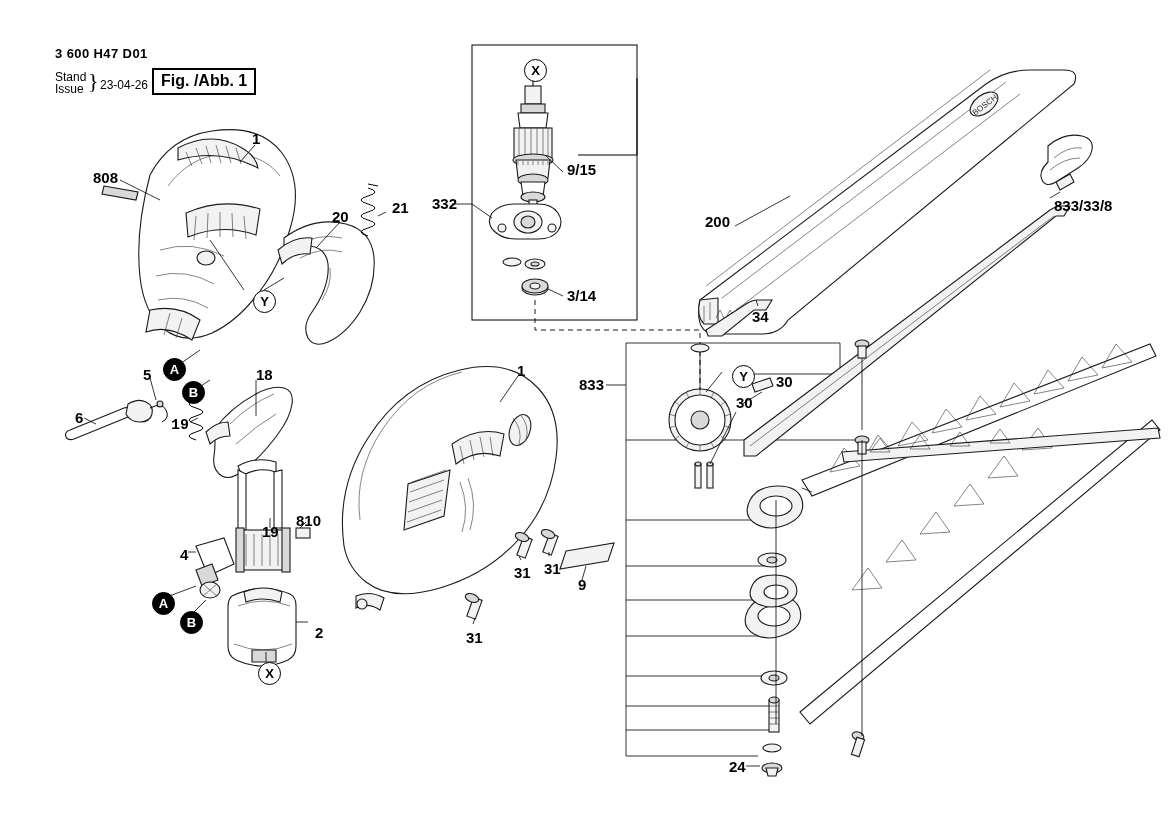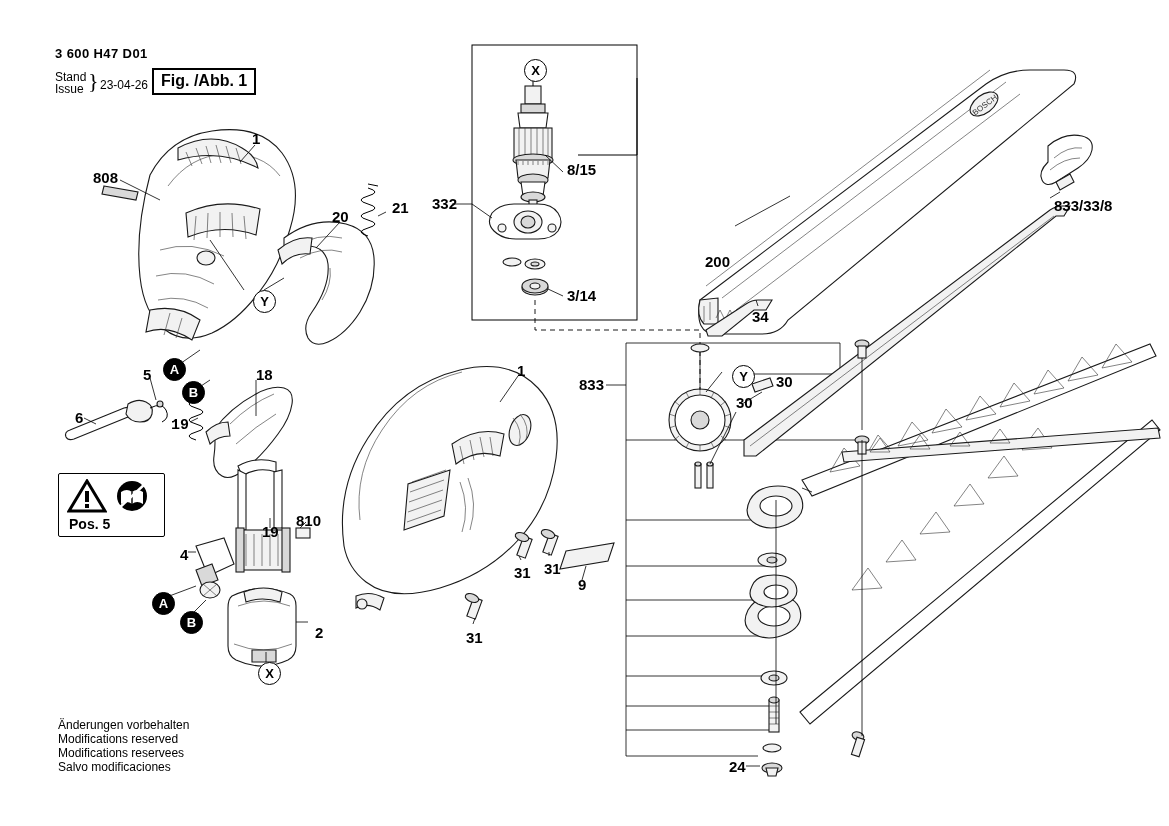--- a/index.html
+++ b/index.html
@@ -427,26 +427,26 @@
   <div class="abs lbl" style="left:180px; top:547px;">4</div>
   <div class="abs lbl" style="left:262px; top:524px;">19</div>
   <div class="abs lbl" style="left:296px; top:513px;">810</div>
   <div class="abs lbl" style="left:315px; top:625px;">2</div>
   <div class="abs lbl" style="left:517px; top:363px;">1</div>
   <div class="abs lbl" style="left:514px; top:565px;">31</div>
   <div class="abs lbl" style="left:544px; top:561px;">31</div>
   <div class="abs lbl" style="left:466px; top:630px;">31</div>
   <div class="abs lbl" style="left:578px; top:577px;">9</div>
   <div class="abs lbl" style="left:432px; top:196px;">332</div>
-  <div class="abs lbl" style="left:567px; top:162px;">8/15</div>
+  <div class="abs lbl" style="left:567px; top:162px;">9/15</div>
   <div class="abs lbl" style="left:567px; top:288px;">3/14</div>
   <div class="abs lbl" style="left:579px; top:377px;">833</div>
   <div class="abs lbl" style="left:736px; top:395px;">30</div>
   <div class="abs lbl" style="left:776px; top:374px;">30</div>
-  <div class="abs lbl" style="left:705px; top:214px;margin-top:40px;">200</div>
+  <div class="abs lbl" style="left:705px; top:214px;">200</div>
   <div class="abs lbl" style="left:752px; top:309px;">34</div>
   <div class="abs lbl" style="left:1022px; top:198px;margin-left:32px;">833/33/8</div>
   <div class="abs lbl" style="left:729px; top:759px;">24</div>
 
   <div class="abs" style="left:524px; top:59px;">
     <div class="circ">X</div>
   </div>
   <div class="abs" style="left:253px; top:290px;">
     <div class="circ">Y</div>
   </div>
@@ -462,35 +462,15 @@
   <div class="abs" style="left:180px; top:611px;">
     <div class="circ filled">B</div>
   </div>
   <div class="abs" style="left:258px; top:662px;">
     <div class="circ">X</div>
   </div>
   <div class="abs" style="left:732px; top:365px;">
     <div class="circ">Y</div>
   </div>
 
-  <div class="abs pos5-box" style="left:58px; top:473px;">
-    <svg class="abs" style="left:8px; top:5px;" width="40" height="34" viewBox="0 0 40 34">
-      <path d="M20 2 L38 32 L2 32 Z" fill="#fff" stroke="#000" stroke-width="3"></path>
-      <rect x="18" y="12" width="4" height="11" fill="#000"></rect>
-      <rect x="18" y="25" width="4" height="4" fill="#000"></rect>
-    </svg>
-    <svg class="abs" style="left:55px; top:5px;" width="36" height="34" viewBox="0 0 36 34">
-      <circle cx="18" cy="17" r="15" fill="#000"></circle>
-      <path d="M7 13 q6 -4 11 0 q5 -4 11 0 l0 12 q-6 -4 -11 0 q-5 -4 -11 0 Z" fill="#fff"></path>
-      <line x1="18" y1="13" x2="18" y2="25" stroke="#000" stroke-width="1.4"></line>
-      <line x1="4" y1="30" x2="32" y2="4" stroke="#fff" stroke-width="2.4"></line>
-    </svg>
-    <div class="abs pos5-label" style="left:10px; top:42px;">Pos. 5</div>
-  </div>
-
-  <div class="abs" style="left:58px; top:718px;">
-    <div class="foot">Änderungen vorbehalten</div>
-    <div class="foot">Modifications reserved</div>
-    <div class="foot">Modifications reservees</div>
-    <div class="foot">Salvo modificaciones</div>
-  </div>
+
 
 </div>
 
 </body></html>

